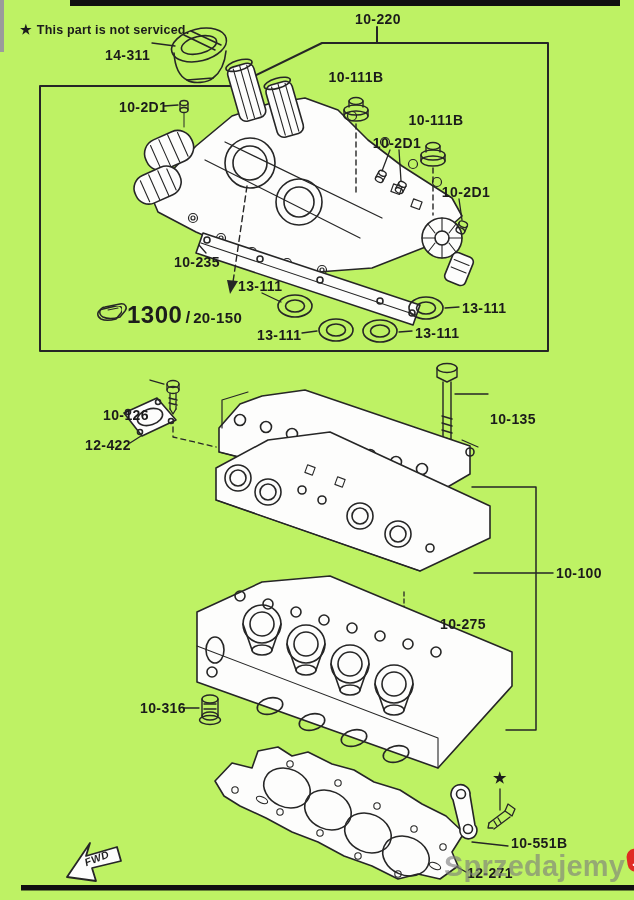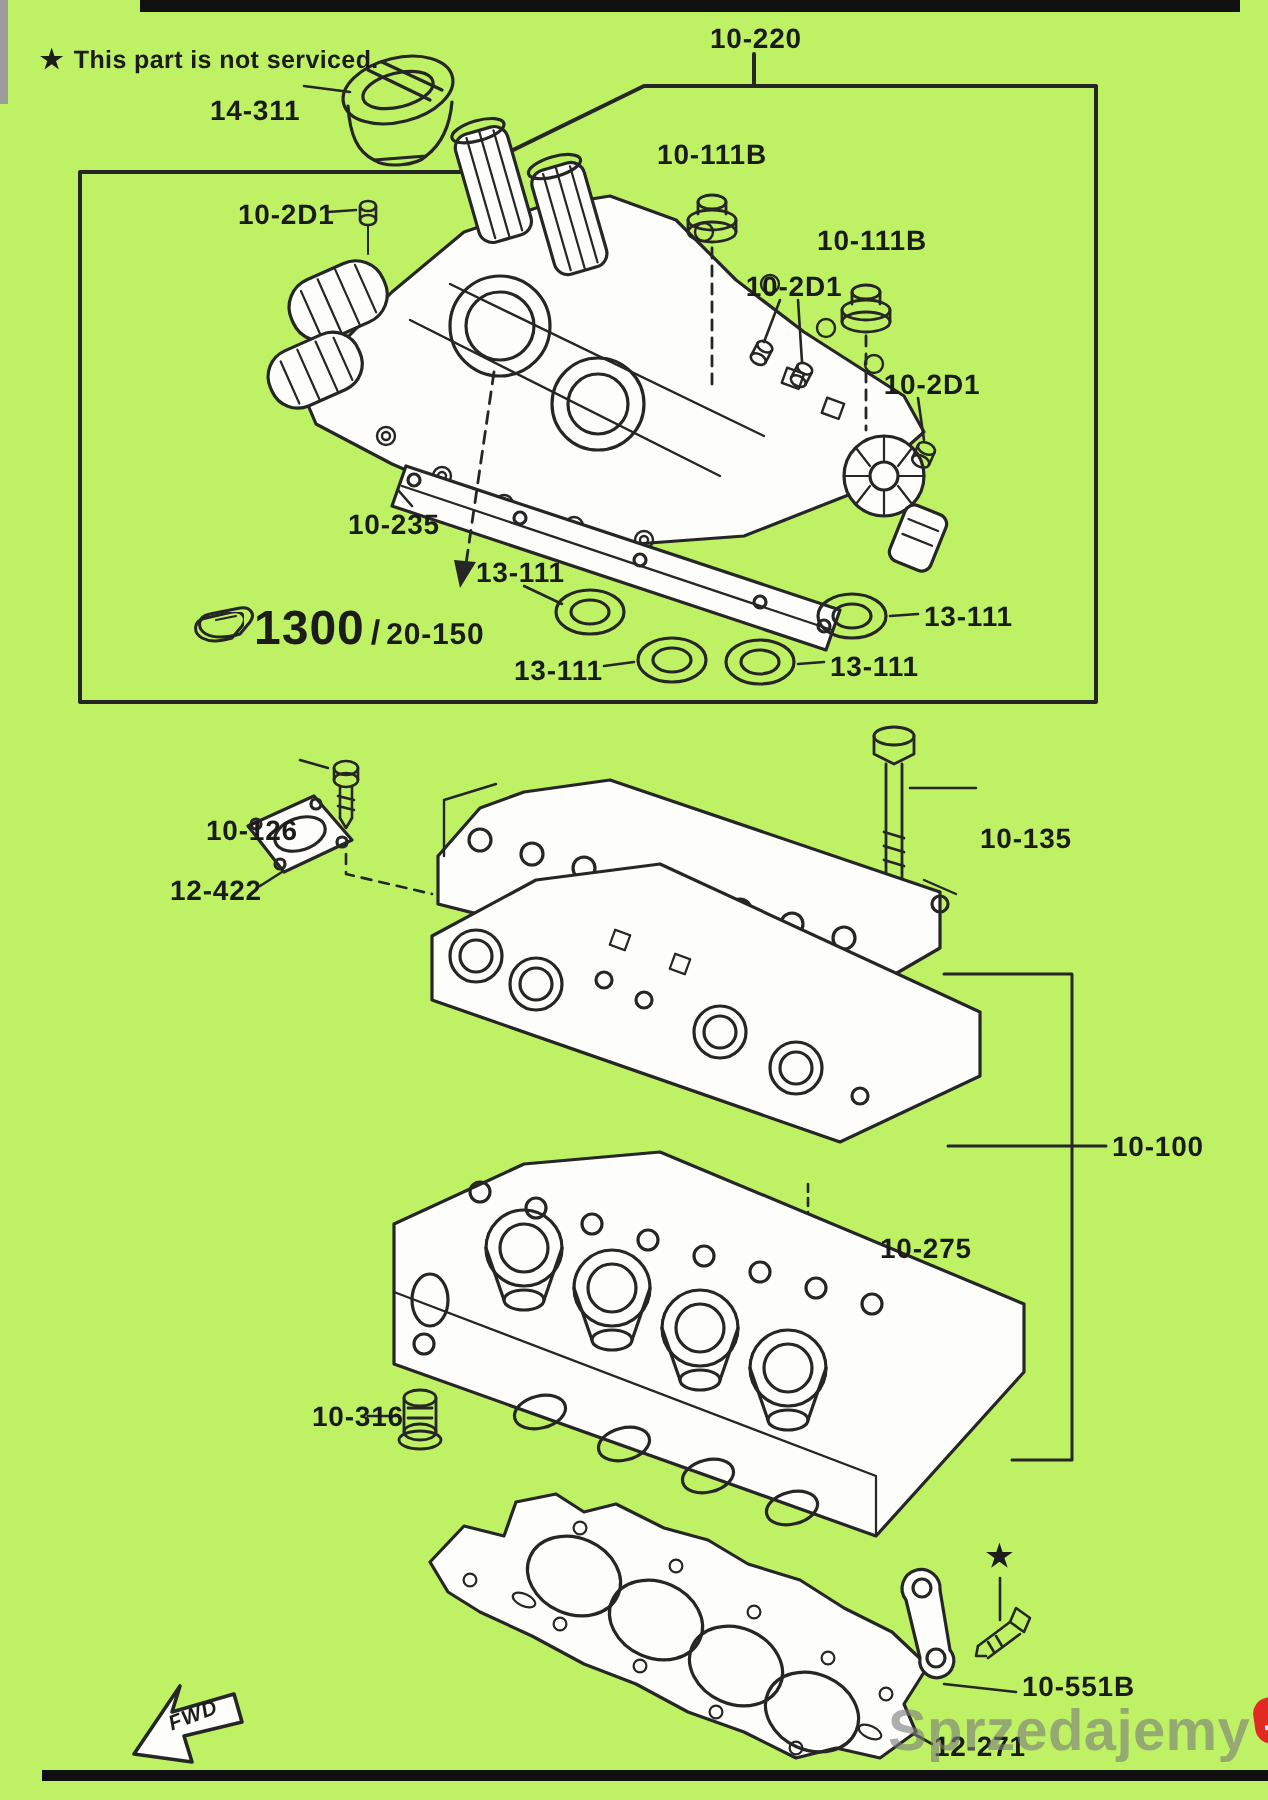--- a/index.html
+++ b/index.html
@@ -373,21 +373,21 @@
     <span class="big">1300</span>
     <span class="sep">/</span>
     <span class="small">20-150</span>
   </div>
 
   <div class="co" style="left:103px;top:373px;margin-top:34px;">10-126</div>
   <div class="co" style="left:85px;top:437px;">12-422</div>
   <div class="co" style="left:490px;top:370px;margin-top:41px;">10-135</div>
   <div class="co" style="left:556px;top:565px;">10-100</div>
   <div class="co" style="left:440px;top:616px;">10-275</div>
-  <div class="co" style="left:140px;top:700px;margin-left:16px;">10-316</div>
+  <div class="co" style="left:140px;top:700px;">10-316</div>
   <div class="star2">★</div>
   <div class="co" style="left:511px;top:835px;">10-551B</div>
   <div class="co" style="left:467px;top:865px;">12-271</div>
 
   <div class="fwd">FWD</div>
 
   <div class="wm">
     <span class="name">Sprzedajemy</span>
     <span class="tld">.pl</span>
   </div>

